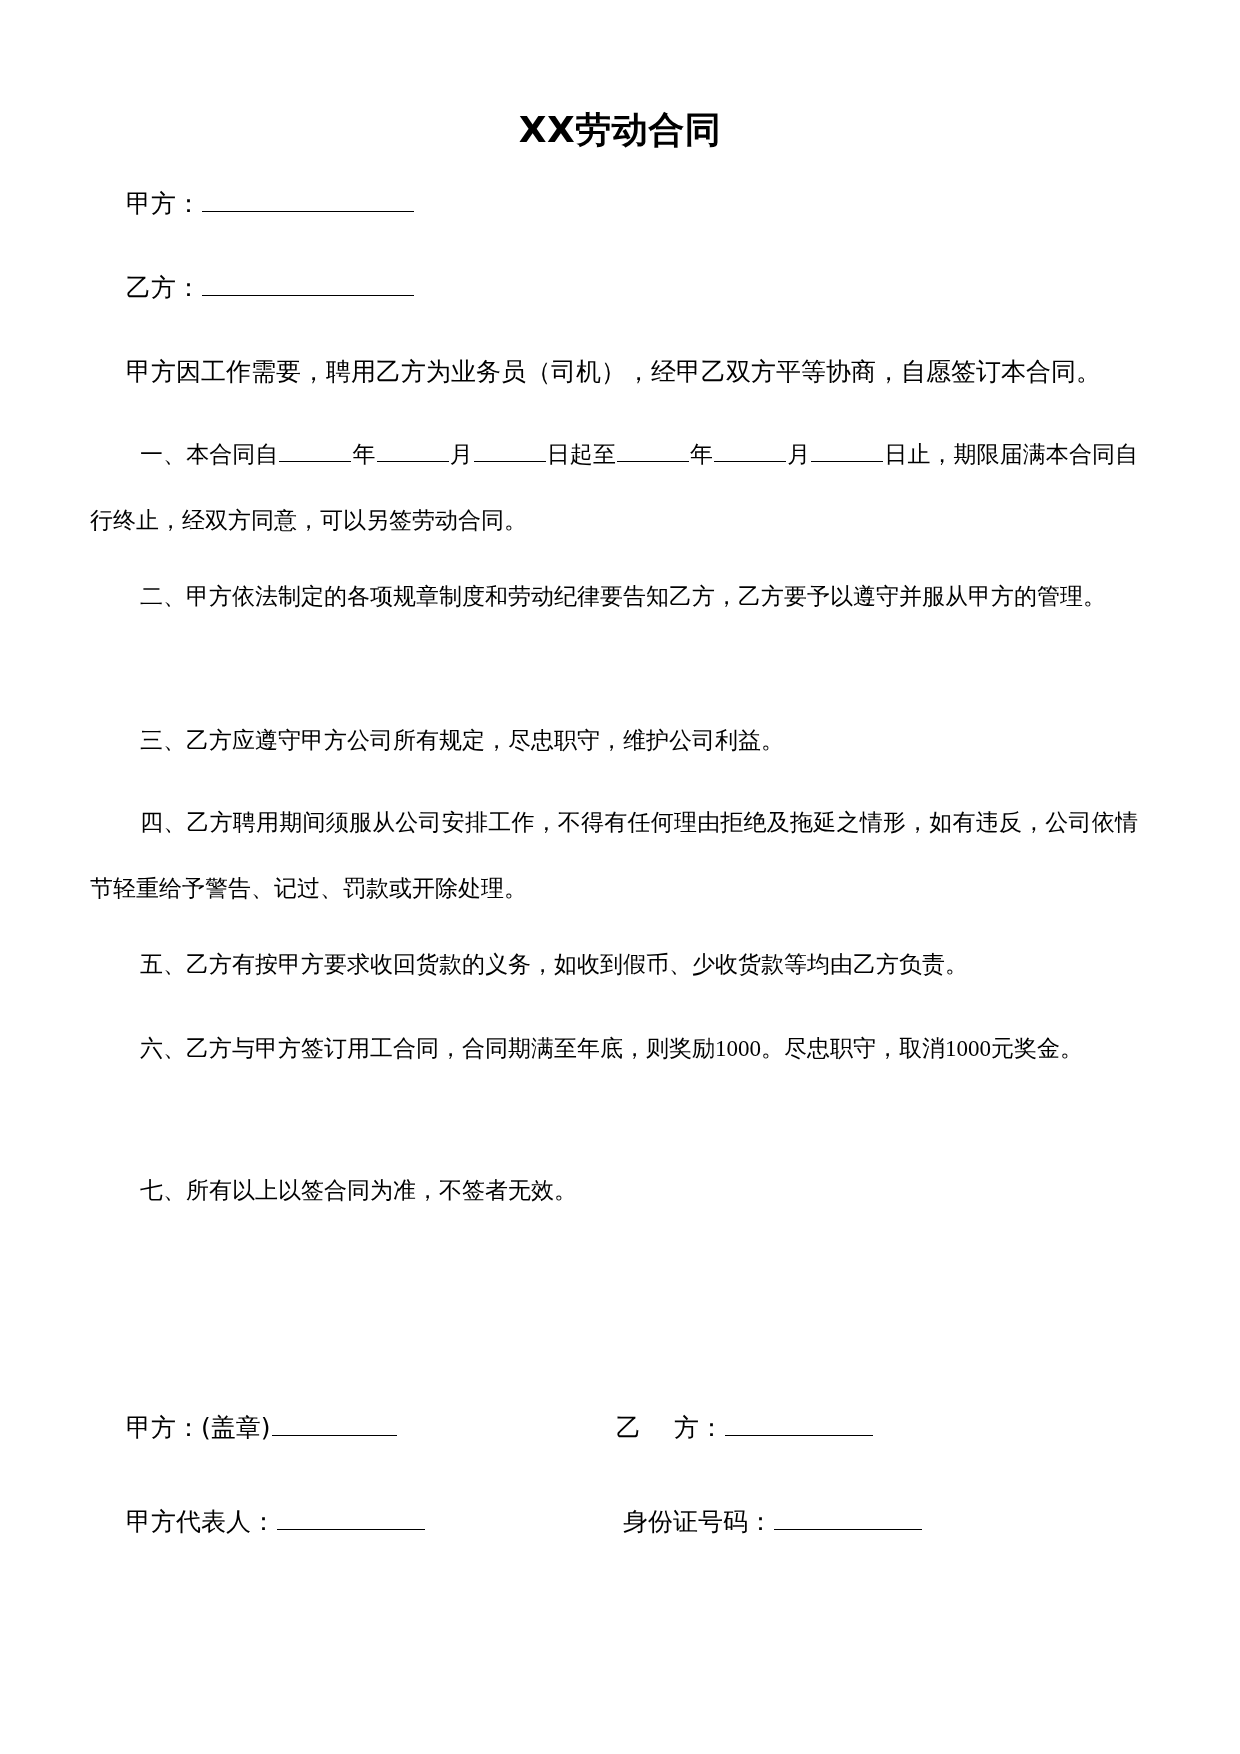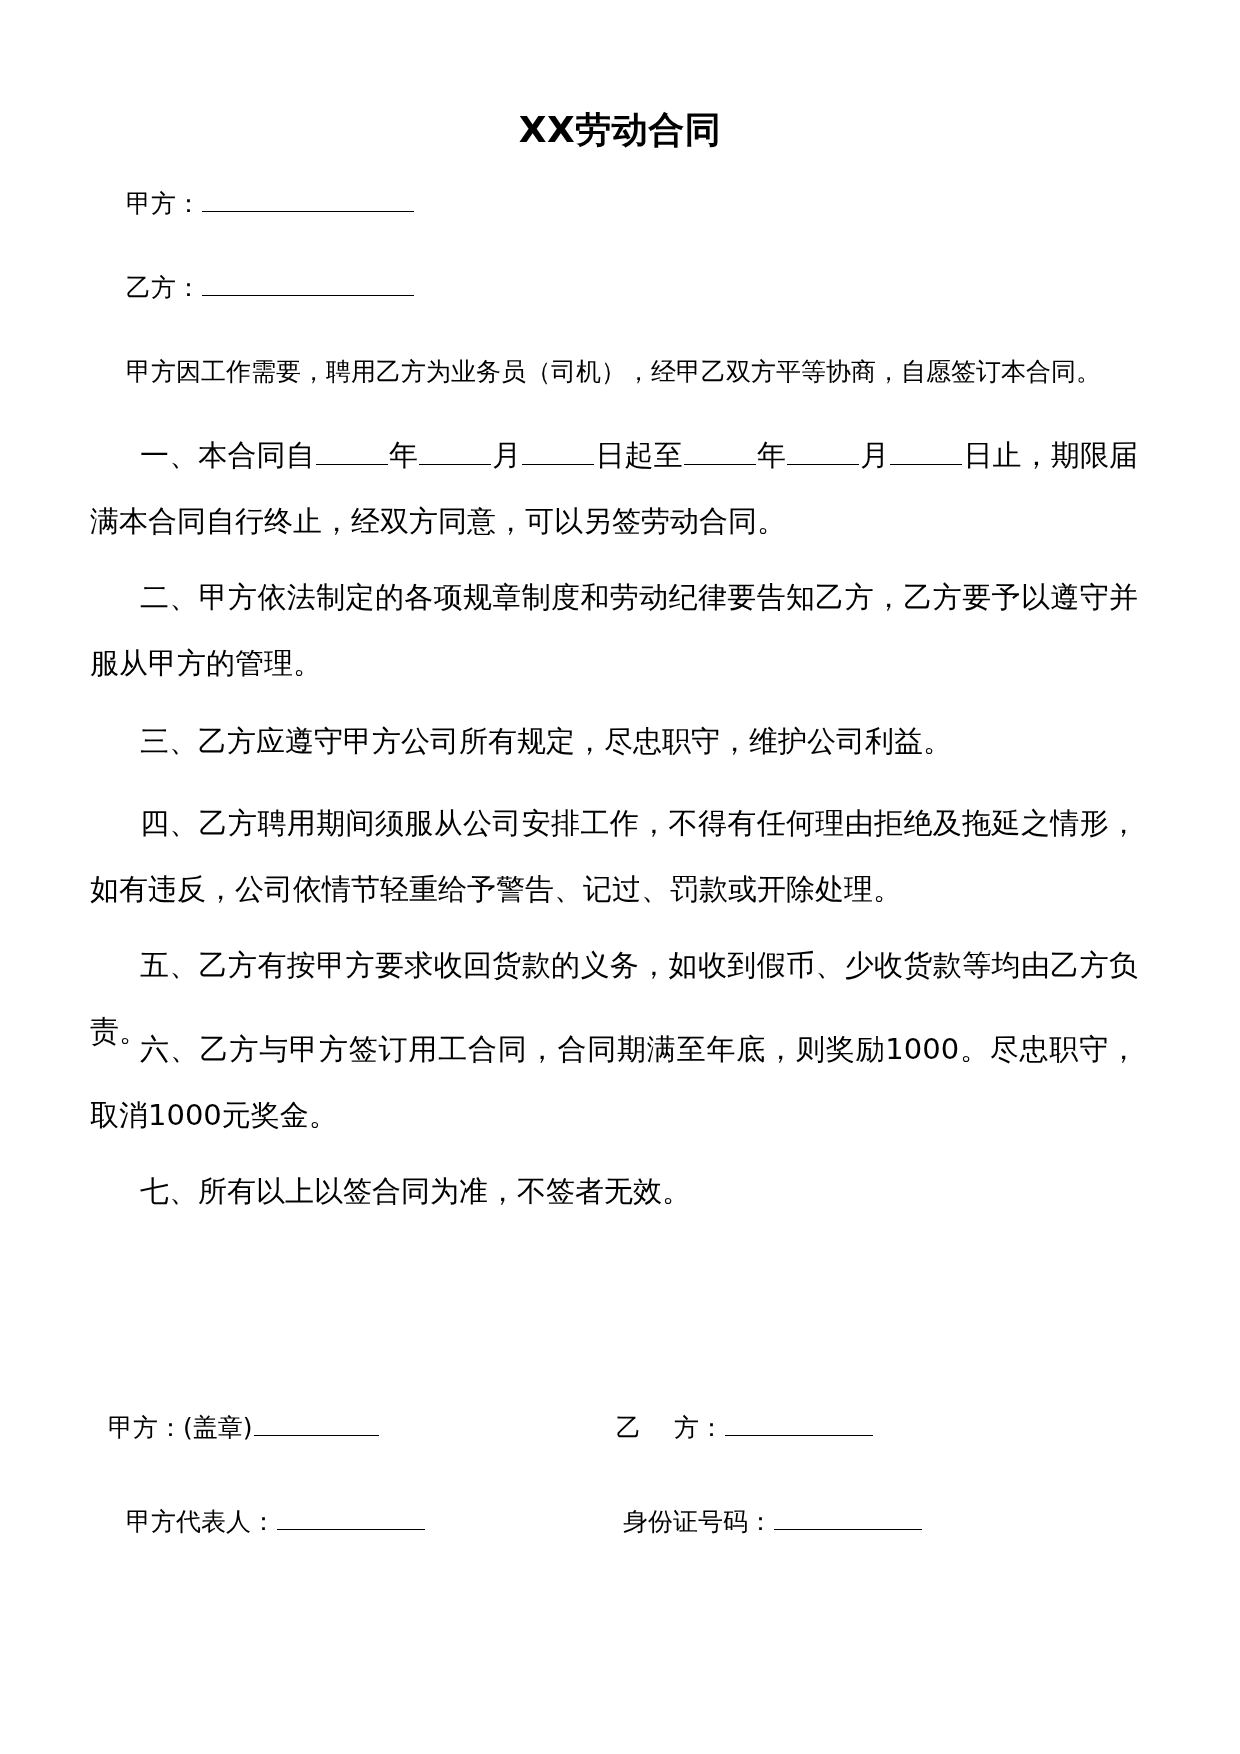--- a/index.html
+++ b/index.html
@@ -36,26 +36,27 @@
     .line {
       position: absolute;
       font-size: 25px;
       line-height: 32px;
       white-space: nowrap;
     }
     .para {
       position: absolute;
       left: 90px;
       width: 1048px;
-      font-size: 29px;
+      font-size: 23px;
       line-height: 66px;
       text-indent: 50px;
       text-align: justify;
       text-align-last: left;
       word-break: break-all;
+      font-family: Liberation Serif, serif;
     }
     .blank {
       display: inline-block;
       border-bottom: 1.5px solid #000;
       height: 22px;
       vertical-align: baseline;
       margin: 0 1px;
     }
     .b-party { width: 212px; }
     .b-date { width: 72px; }
@@ -86,21 +87,21 @@
   <div class="para" style="top:708px;">三、乙方应遵守甲方公司所有规定，尽忠职守，维护公司利益。</div>
 
   <div class="para" style="top:790px;">四、乙方聘用期间须服从公司安排工作，不得有任何理由拒绝及拖延之情形，如有违反，公司依情节轻重给予警告、记过、罚款或开除处理。</div>
 
   <div class="para" style="top:932px;">五、乙方有按甲方要求收回货款的义务，如收到假币、少收货款等均由乙方负责。</div>
 
   <div class="para" style="top:1016px;">六、乙方与甲方签订用工合同，合同期满至年底，则奖励1000。尽忠职守，取消1000元奖金。</div>
 
   <div class="para" style="top:1158px;">七、所有以上以签合同为准，不签者无效。</div>
 
-  <div class="line" style="left:108px; top:1412px;">
+  <div class="line" style="left:126px; top:1412px;">
     <span>甲方：(盖章)</span><span class="blank b-sign-short"></span>
   </div>
 
   <div class="line" style="left:616px; top:1412px;">
     <span style="white-space:pre;text-align:center;">乙　 方：</span><span class="blank b-sign"></span>
   </div>
 
   <div class="line" style="left:126px; top:1506px;">
     <span>甲方代表人：</span><span class="blank b-sign"></span>
   </div>

